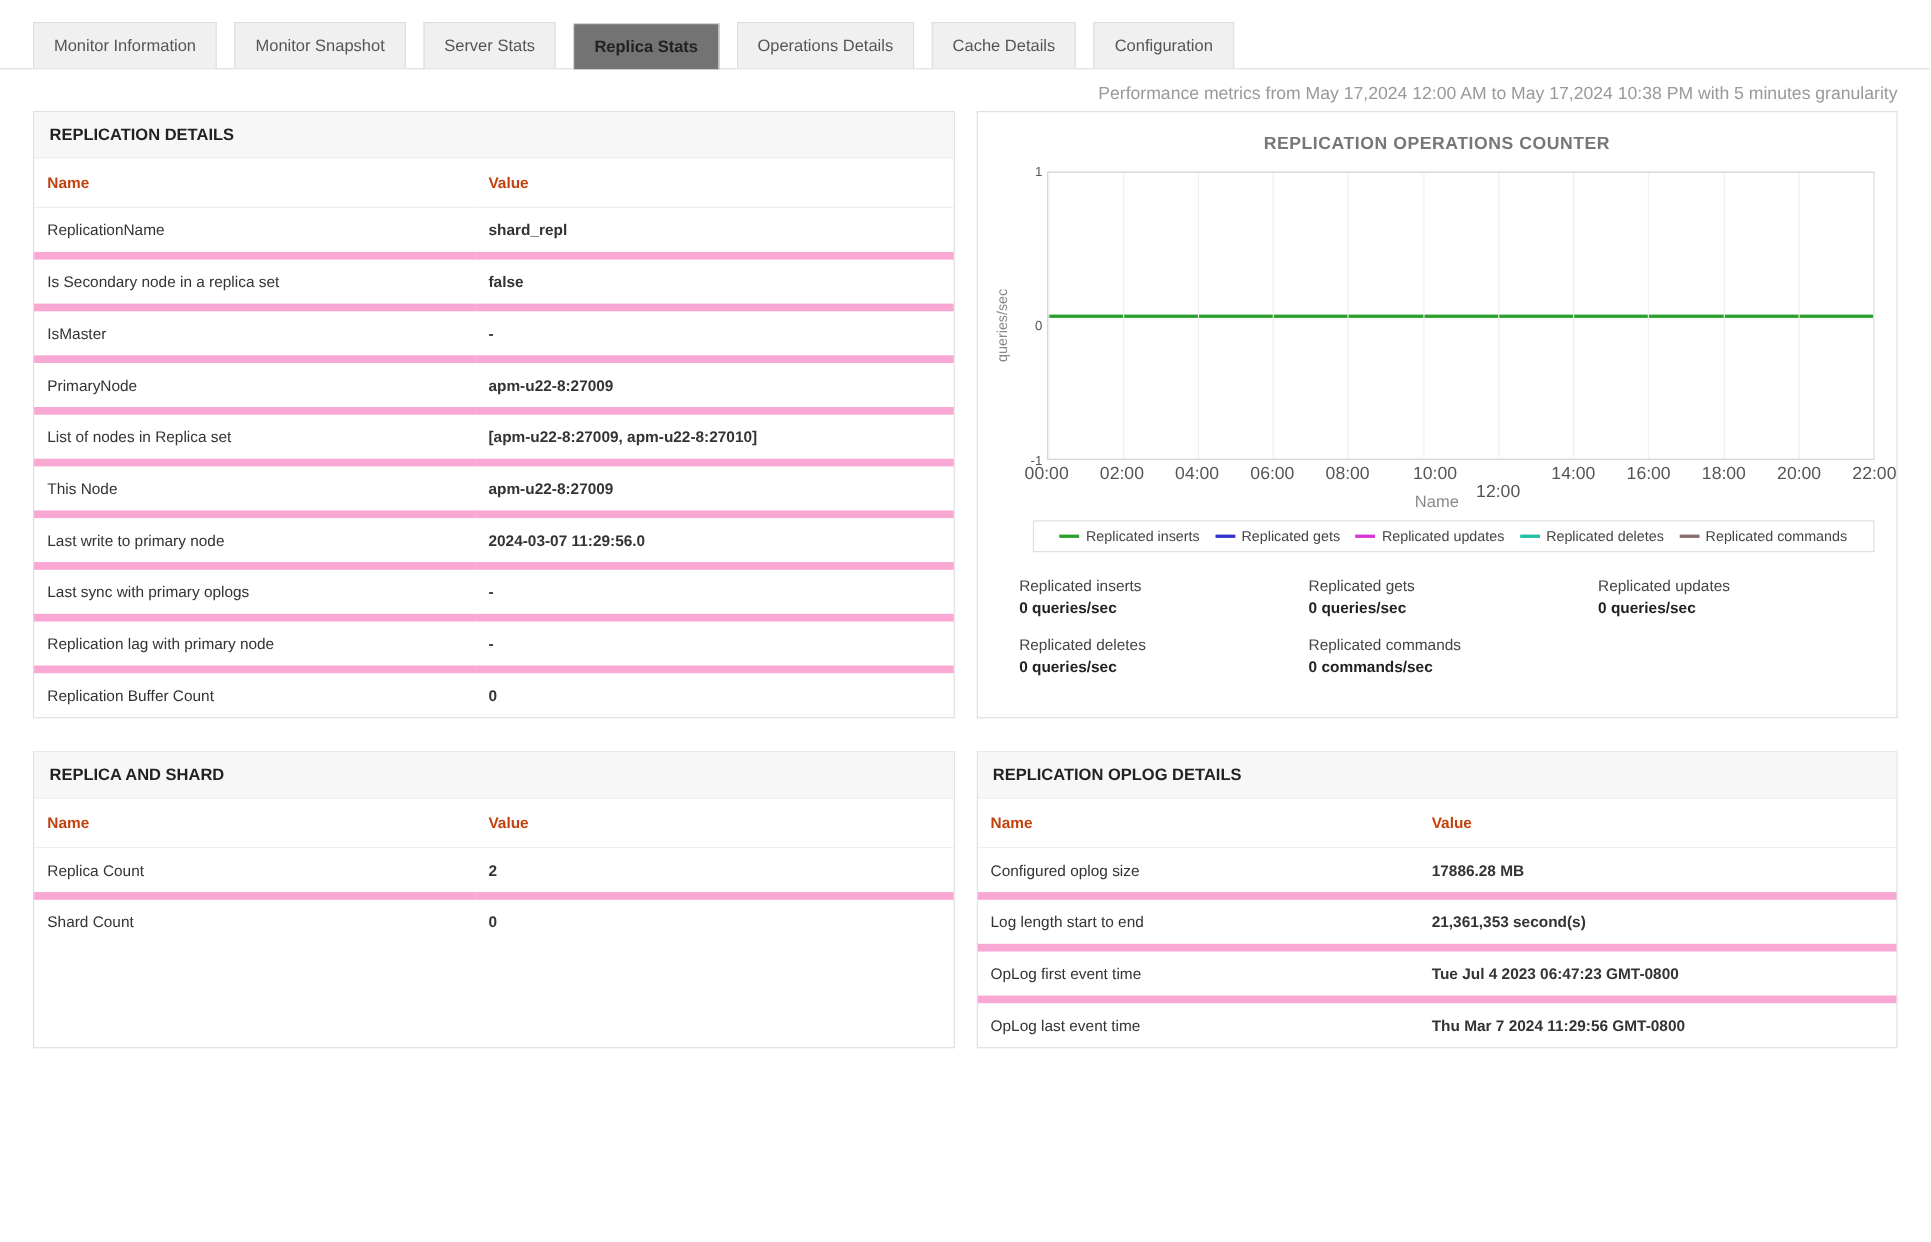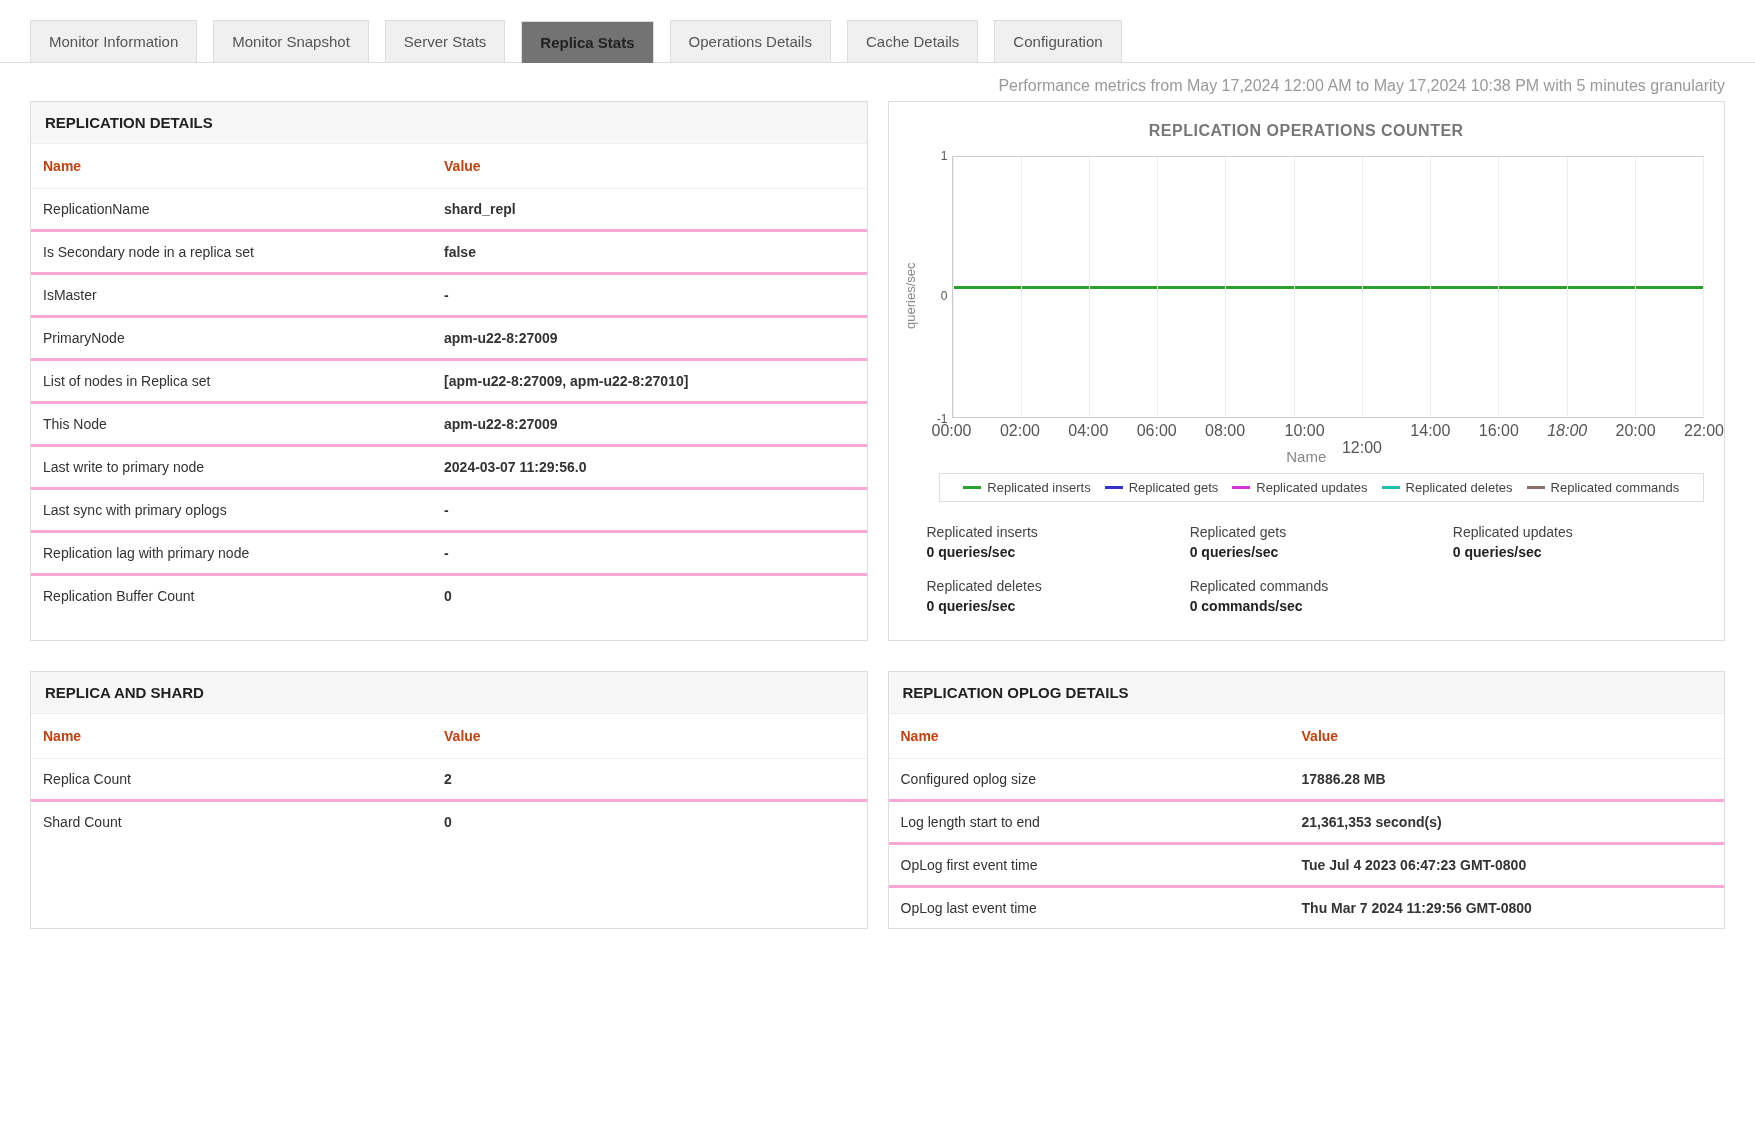--- a/index.html
+++ b/index.html
@@ -61,21 +61,21 @@
   }
   table.kv th {
     text-align: left;
     padding: 14px 12px;
     font-weight: 700;
     color: #c2410c;
     border-bottom: 1px solid #eee;
   }
   table.kv td {
     padding: 12px;
-    border-bottom: 3px solid #f9a8d4;
+    border-bottom: 7px solid #f9a8d4;
     color: #333;
   }
   table.kv td.name { width: 48%; }
   table.kv td.value { font-weight: 700; }
   table.kv tr:last-child td { border-bottom: none; }
   .chart-panel { padding: 10px 10px 20px 10px; border:1px solid #ddd; }
   .chart-title {
     text-align: center;
     font-weight: 700;
     color: #777;
@@ -270,21 +270,21 @@
         <div class="xticks" id="xticks">
             <div class="xtick" style="left: 0%;">00:00</div>
             <div class="xtick" style="left: 9.09091%;">02:00</div>
             <div class="xtick" style="left: 18.1818%;">04:00</div>
             <div class="xtick" style="left: 27.2727%;">06:00</div>
             <div class="xtick" style="left: 36.3636%;">08:00</div>
             <div class="xtick" style="left: 45.4545%; margin-left: 11px;">10:00</div>
             <div class="xtick" style="left: 54.5455%; margin-top: 17px;">12:00</div>
             <div class="xtick" style="left: 63.6364%;">14:00</div>
             <div class="xtick" style="left: 72.7273%;">16:00</div>
-            <div class="xtick" style="left: 81.8182%; font-style: italic;">18:00</div>
+            <div class="xtick" style="left: 81.8182%;">18:00</div>
             <div class="xtick" style="left: 90.9091%;">20:00</div>
             <div class="xtick" style="left: 100%;">22:00</div>
           </div>
       </div>
     </div>
     <div class="xaxis-label">Name</div>
     <div class="legend" id="legend">
         <div class="legend-item">
           <span class="legend-swatch" style="background: rgb(44, 160, 44);"></span>
           <span>Replicated inserts</span>

